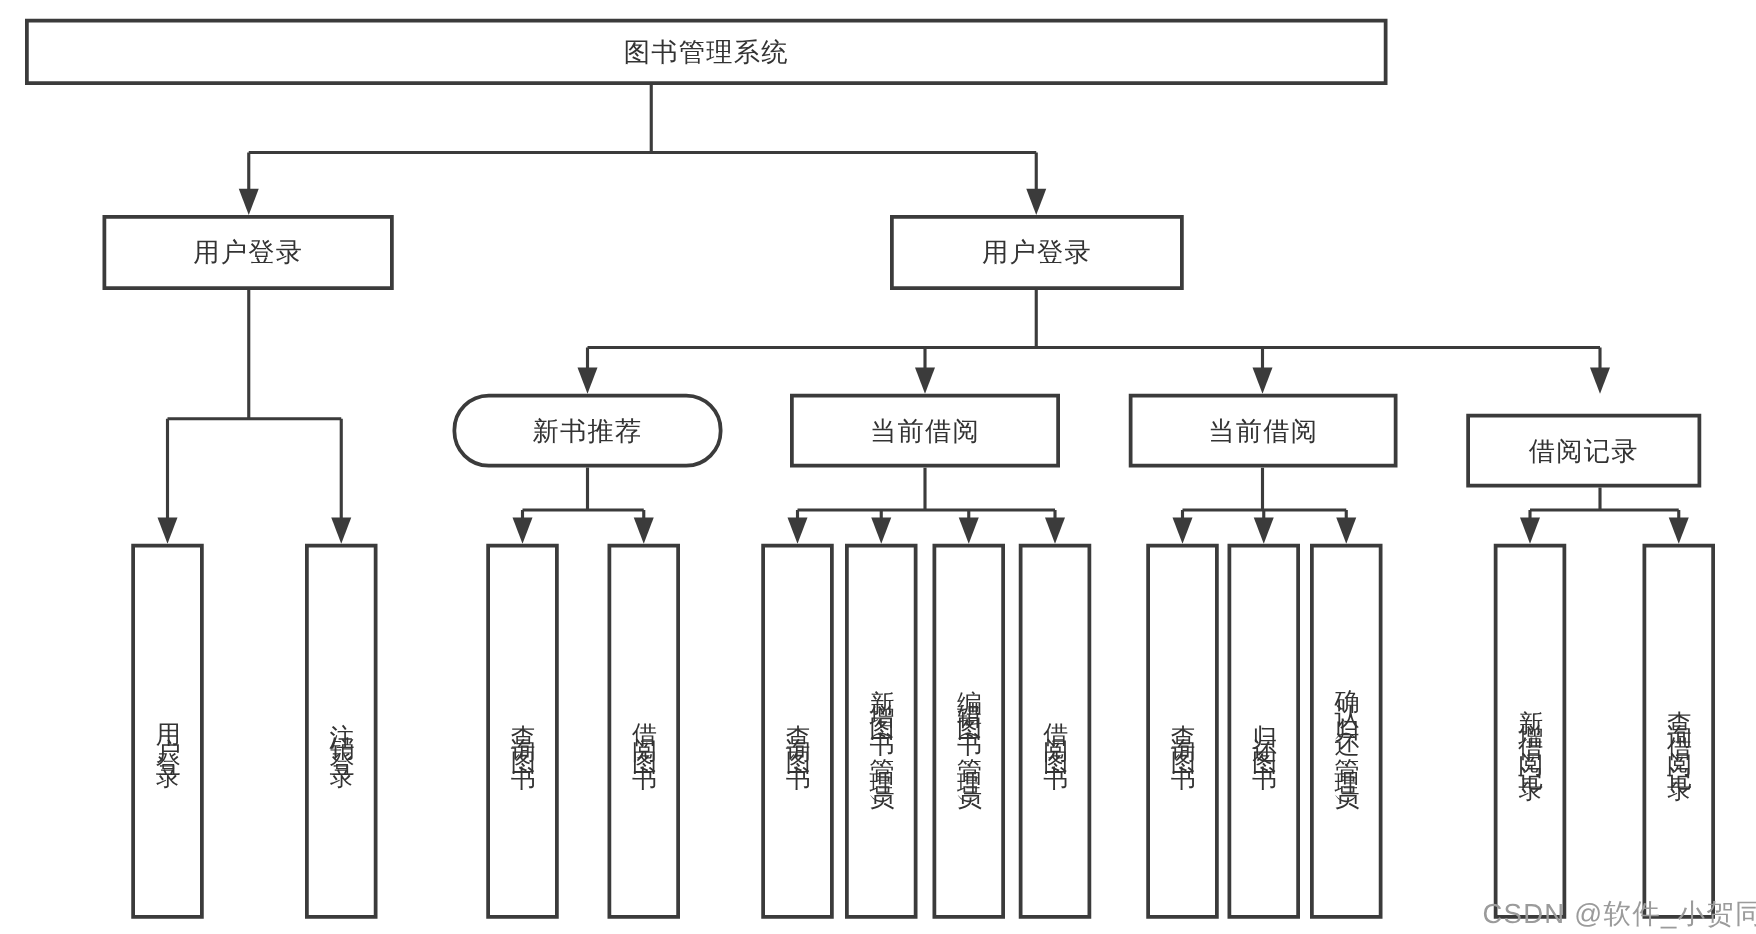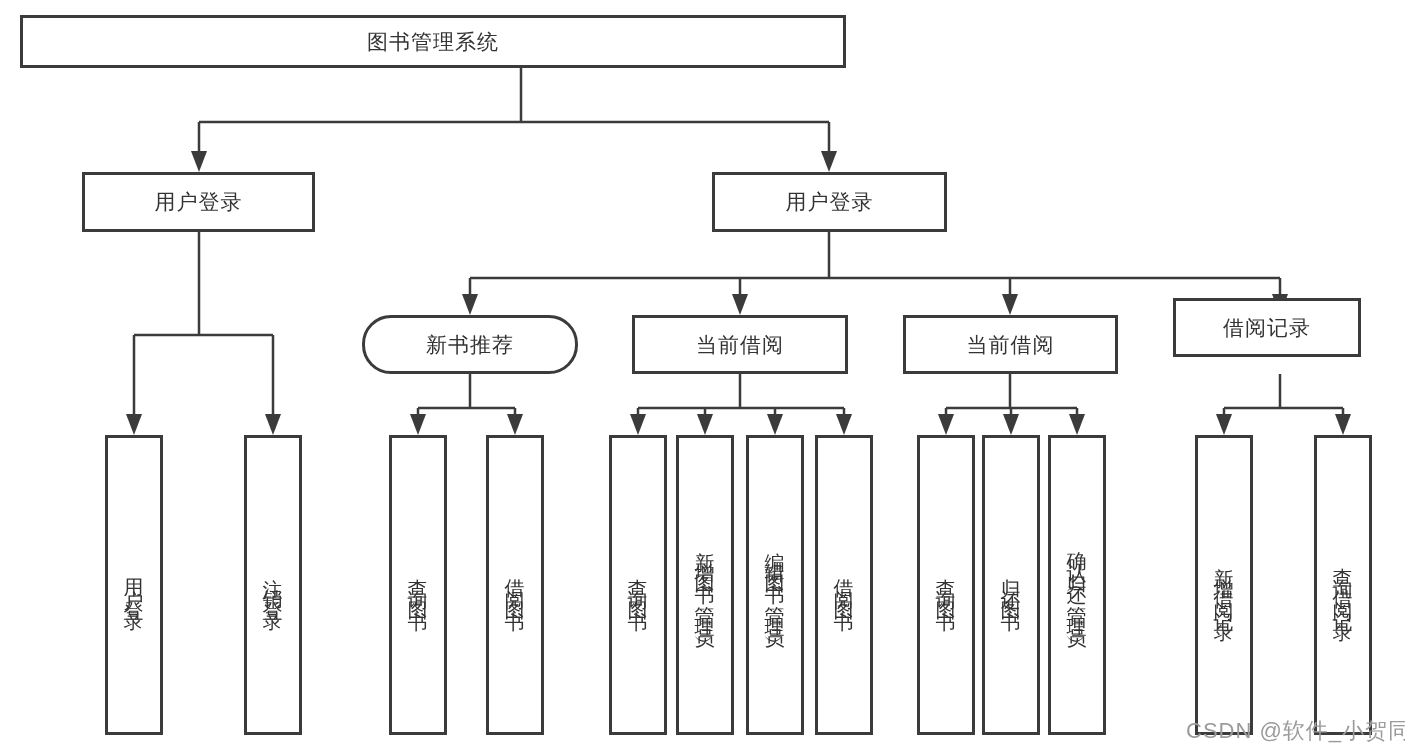--- a/index.html
+++ b/index.html
@@ -90,29 +90,29 @@
       <polygon points="767,414 783,414 775,435"></polygon>
       <polygon points="836,414 852,414 844,435"></polygon>
       <polygon points="938,414 954,414 946,435"></polygon>
       <polygon points="1003,414 1019,414 1011,435"></polygon>
       <polygon points="1069,414 1085,414 1077,435"></polygon>
       <polygon points="1216,414 1232,414 1224,435"></polygon>
       <polygon points="1335,414 1351,414 1343,435"></polygon>
     </g>
   </svg>
 
-  <div class="box-h" style="left:20px;top:15px;width:826px;height:53px;">图书管理系统</div>
+  <div class="box-h" style="left:20px;top:15px;width:1090px;height:53px;">图书管理系统</div>
 
   <div class="box-h" style="left:82px;top:172px;width:233px;height:60px;">用户登录</div>
   <div class="box-h" style="left:712px;top:172px;width:235px;height:60px;">用户登录</div>
 
   <div class="box-h" style="left:362px;top:315px;width:216px;height:59px;border-radius:29px;">新书推荐</div>
   <div class="box-h" style="left:632px;top:315px;width:216px;height:59px;">当前借阅</div>
   <div class="box-h" style="left:903px;top:315px;width:215px;height:59px;font-family:Liberation Serif, serif;">当前借阅</div>
-  <div class="box-h" style="left:1173px;top:298px;width:188px;height:59px;">借阅记录</div>
+  <div class="box-h" style="left:1173px;top:331px;width:188px;height:59px;">借阅记录</div>
 
   <div class="box-v" style="left:105px;">用户登录</div>
   <div class="box-v" style="left:244px;">注销登录</div>
 
   <div class="box-v" style="left:389px;">查询图书</div>
   <div class="box-v" style="left:486px;">借阅图书</div>
 
   <div class="box-v" style="left:609px;">查询图书</div>
   <div class="box-v" style="left:676px;">新增图书（管理员）</div>
   <div class="box-v" style="left:746px;">编辑图书（管理员）</div>

